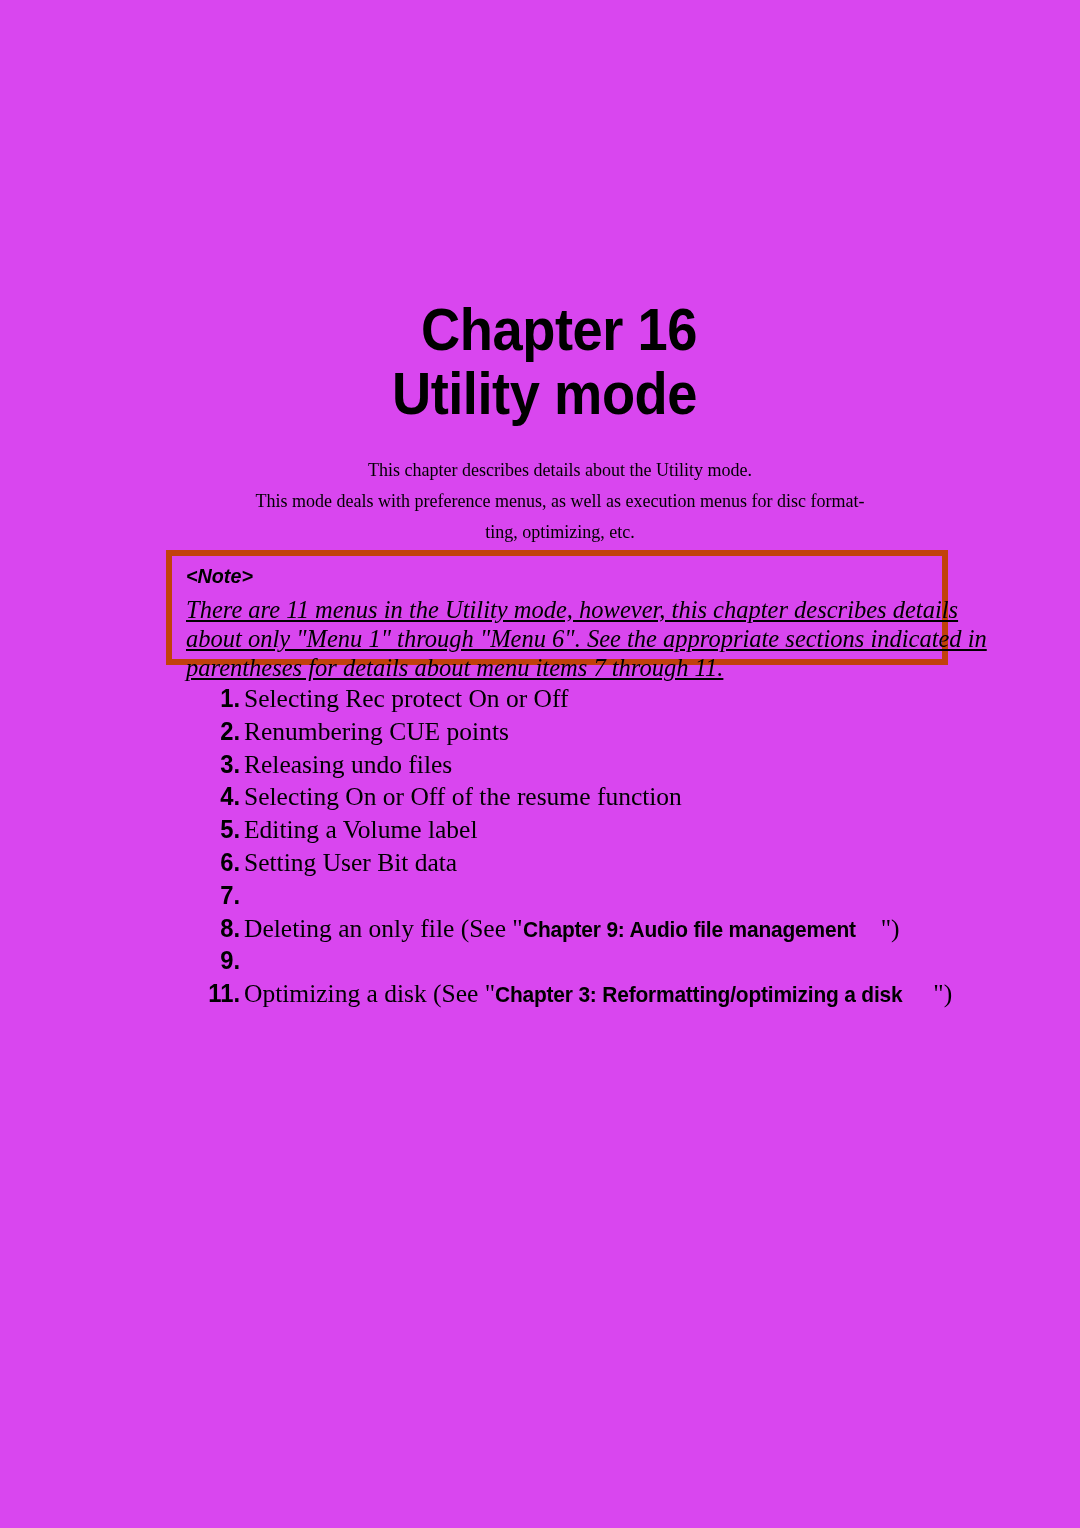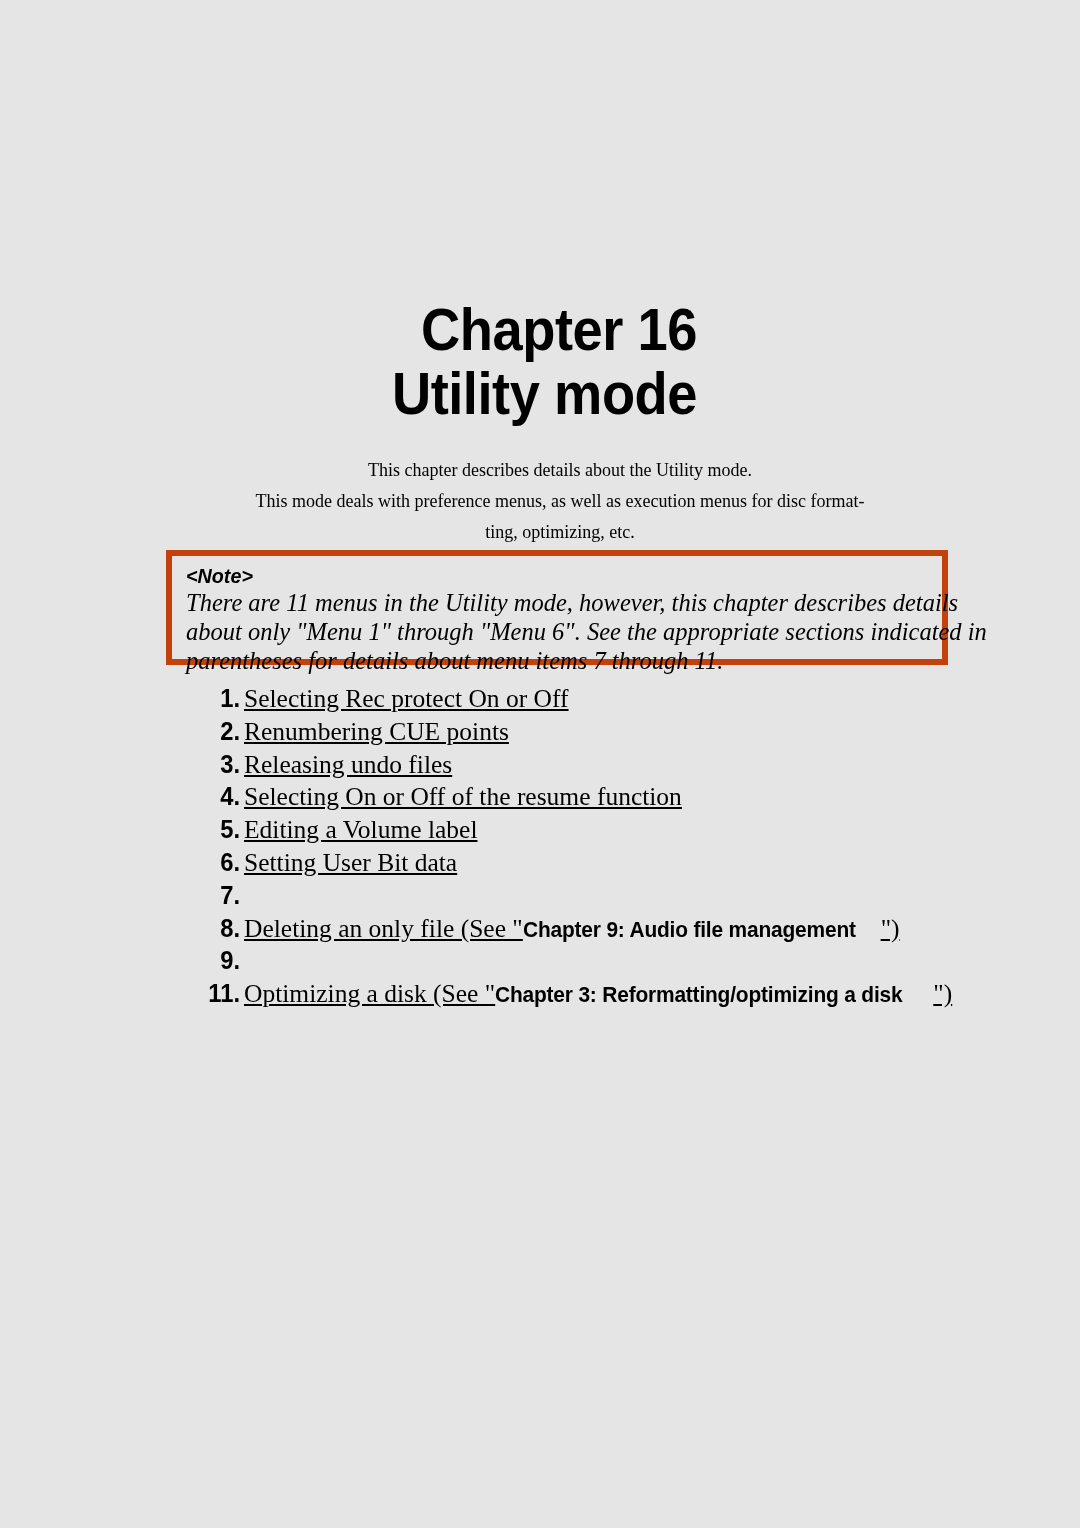--- a/index.html
+++ b/index.html
@@ -13,21 +13,21 @@
     position: relative;
     overflow: hidden;
     font-family: "Liberation Serif", serif;
     color: #000000;
     -webkit-font-smoothing: antialiased;
   }
 
   .page {
     position: absolute;
     inset: 0;
-    background: #e5e5e5;
+    background: #d946ef;
   }
 
   
   .title-block {
     position: absolute;
     left: 0;
     top: 298px;
     width: 697px;
     text-align: right;
   }
@@ -71,21 +71,22 @@
     font-style: italic;
     font-size: 21px;
     line-height: 25px;
     transform: scaleX(0.94);
     transform-origin: left center;
   }
   .note-body {
     font-style: italic;
     font-size: 24.5px;
     line-height: 29px;
-    margin-top: 0;
+    margin-top: 7px;
+    text-decoration: underline;
   }
   .note-body .nl { display: block; white-space: nowrap; }
 
   
   .list {
     position: absolute;
     left: 168px;
     top: 684px;
     width: 790px;
   }
@@ -101,21 +102,20 @@
     font-size: 25px;
     width: 72px;
     text-align: right;
     flex: 0 0 72px;
     transform: scaleX(0.95);
     transform-origin: right center;
   }
   .item-text {
     font-size: 25.5px;
     padding-left: 4px;
-    text-decoration: underline;
   }
   .xref {
     font-family: "Liberation Sans", sans-serif;
     font-weight: bold;
     font-size: 22.5px;
     letter-spacing: -0.2px;
     transform: scaleX(0.93);
     transform-origin: left center;
     display: inline-block;
   }

